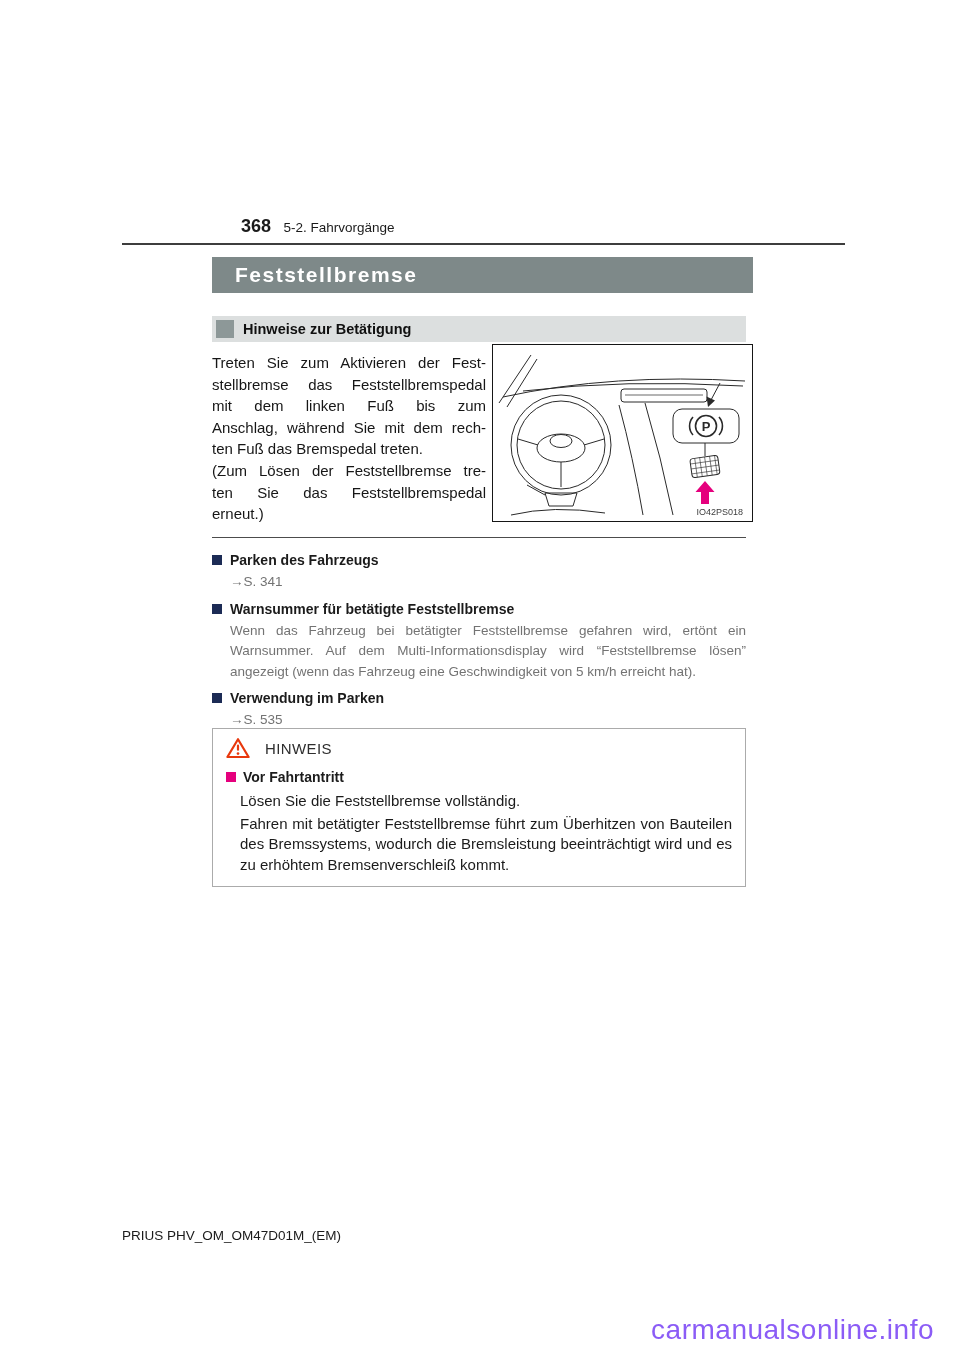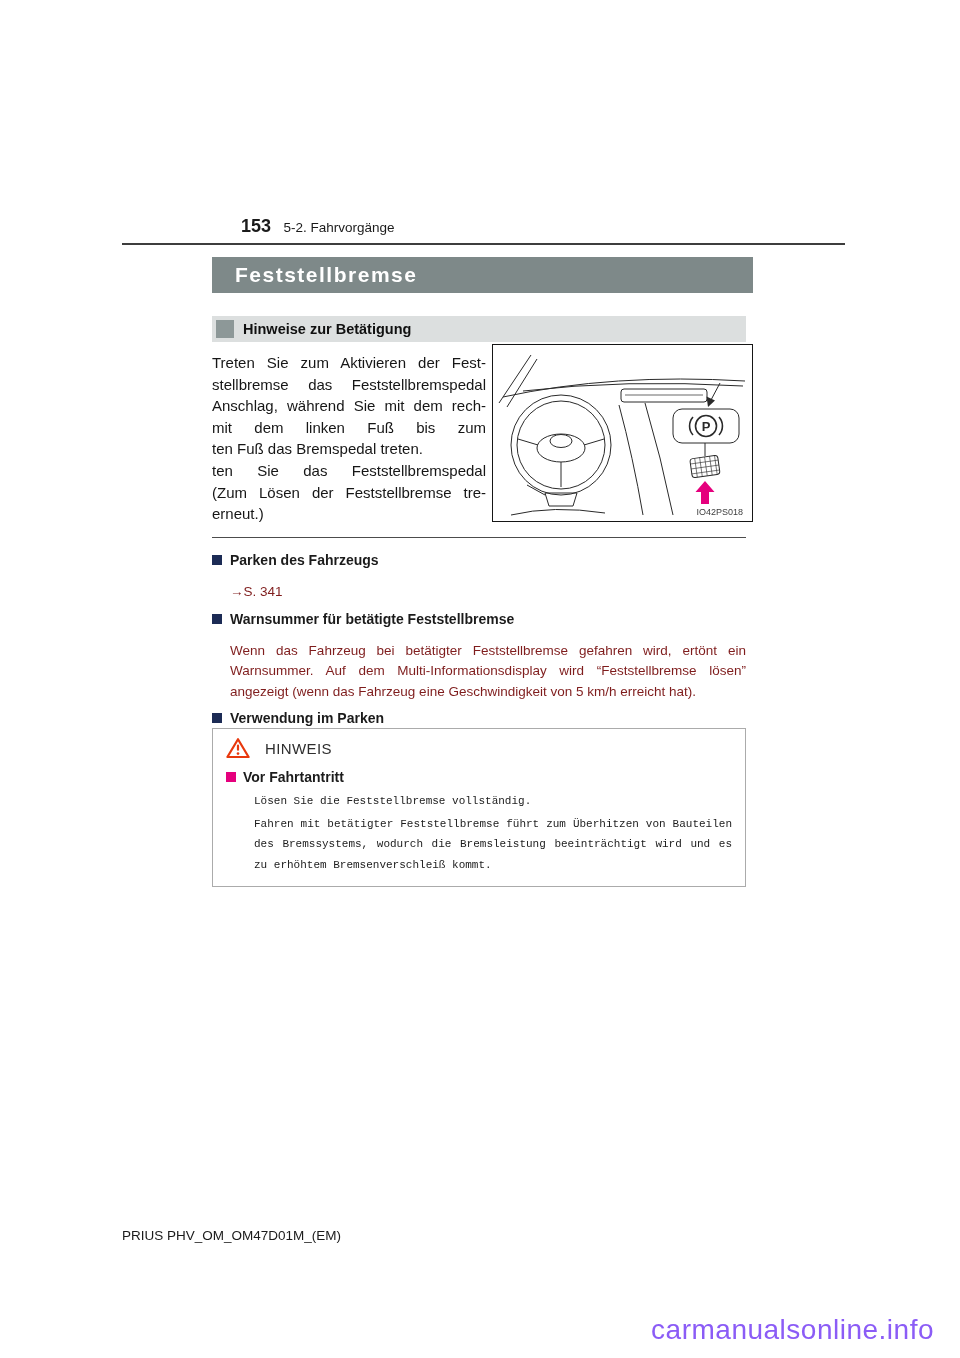--- a/index.html
+++ b/index.html
@@ -26,60 +26,60 @@
   .figure svg { width:100%; height:100%; display:block; }
   .fig-label { font-size:9px; fill:#3c3c3c; font-family:"Liberation Sans","DejaVu Sans",sans-serif; }
 
   .divider { position:absolute; left:212px; top:537px; width:534px; border-top:1px solid #4c4c4c; }
 
   .notes { position:absolute; left:212px; top:549px; width:534px; }
   .note-head { display:flex; align-items:center; gap:8px; line-height:22px; }
   .note-title { font-size:14px; font-weight:bold; }
   .sq { width:10px; height:10px; background:#1c2b55; flex:0 0 auto; }
   .sq.magenta { background:#e5007d; }
-  .note-body { margin:11px 0 5px 18px; font-size:13.5px; line-height:20.5px; color:#7f1d1d; }
+  .note-body { margin:1px 0 5px 18px; font-size:13.5px; line-height:20.5px; color:#737373; }
   .just { text-align:justify; }
 
   .notice { position:absolute; left:212px; top:728px; width:534px; border:1px solid #ababab; padding:8px 13px 11px 13px; background:#fff; }
   .notice-head { display:flex; align-items:center; gap:15px; margin-bottom:7px; }
   .notice-label { font-size:15px; color:#2e2e2e; letter-spacing:0.4px; }
   .notice-item-head { display:flex; align-items:center; gap:7px; line-height:22px; margin-bottom:3px; }
-  .notice-body { margin-left:28px; font-size:11px; line-height:20.5px;font-family:Liberation Mono, monospace; }
+  .notice-body { margin-left:14px; font-size:15px; line-height:20.5px; }
   .notice-body .first { margin-bottom:2px; }
 
   .footer { position:absolute; left:122px; top:1228px; font-size:13.5px; color:#1b1b1b; }
   .watermark { position:absolute; right:26px; top:1314px; font-size:28px; color:#8b5cf6; letter-spacing:0.5px; }
 </style>
 </head>
 <body>
 
 <div class="page">
 
   <div class="page-head">
-    <span class="page-num">153</span>
+    <span class="page-num">368</span>
     <span class="section-title">5-2. Fahrvorgänge</span>
   </div>
 
   <div class="title-bar">
     <span>Feststellbremse</span>
   </div>
 
   <div class="subhead">
     <span class="subhead-accent"></span>
     <span class="subhead-label">Hinweise zur Betätigung</span>
   </div>
 
   <div class="intro-text">
     <div class="jline">Treten Sie zum Aktivieren der Fest-</div>
     <div class="jline">stellbremse das Feststellbremspedal</div>
+    <div class="jline">mit dem linken Fuß bis zum</div>
     <div class="jline">Anschlag, während Sie mit dem rech-</div>
-    <div class="jline">mit dem linken Fuß bis zum</div>
     <div class="lline">ten Fuß das Bremspedal treten.</div>
+    <div class="jline">(Zum Lösen der Feststellbremse tre-</div>
     <div class="jline">ten Sie das Feststellbremspedal</div>
-    <div class="jline">(Zum Lösen der Feststellbremse tre-</div>
     <div class="lline">erneut.)</div>
   </div>
 
   <div class="figure">
     <svg viewBox="0 0 259 176">
       <g stroke="#2a2a2a" stroke-width="1" fill="none">
         <path d="M6 58 L38 10"></path>
         <path d="M14 62 L44 14"></path>
         <path d="M10 52 Q 120 28 252 36"></path>
         <path d="M30 46 Q 132 34 250 41"></path>

